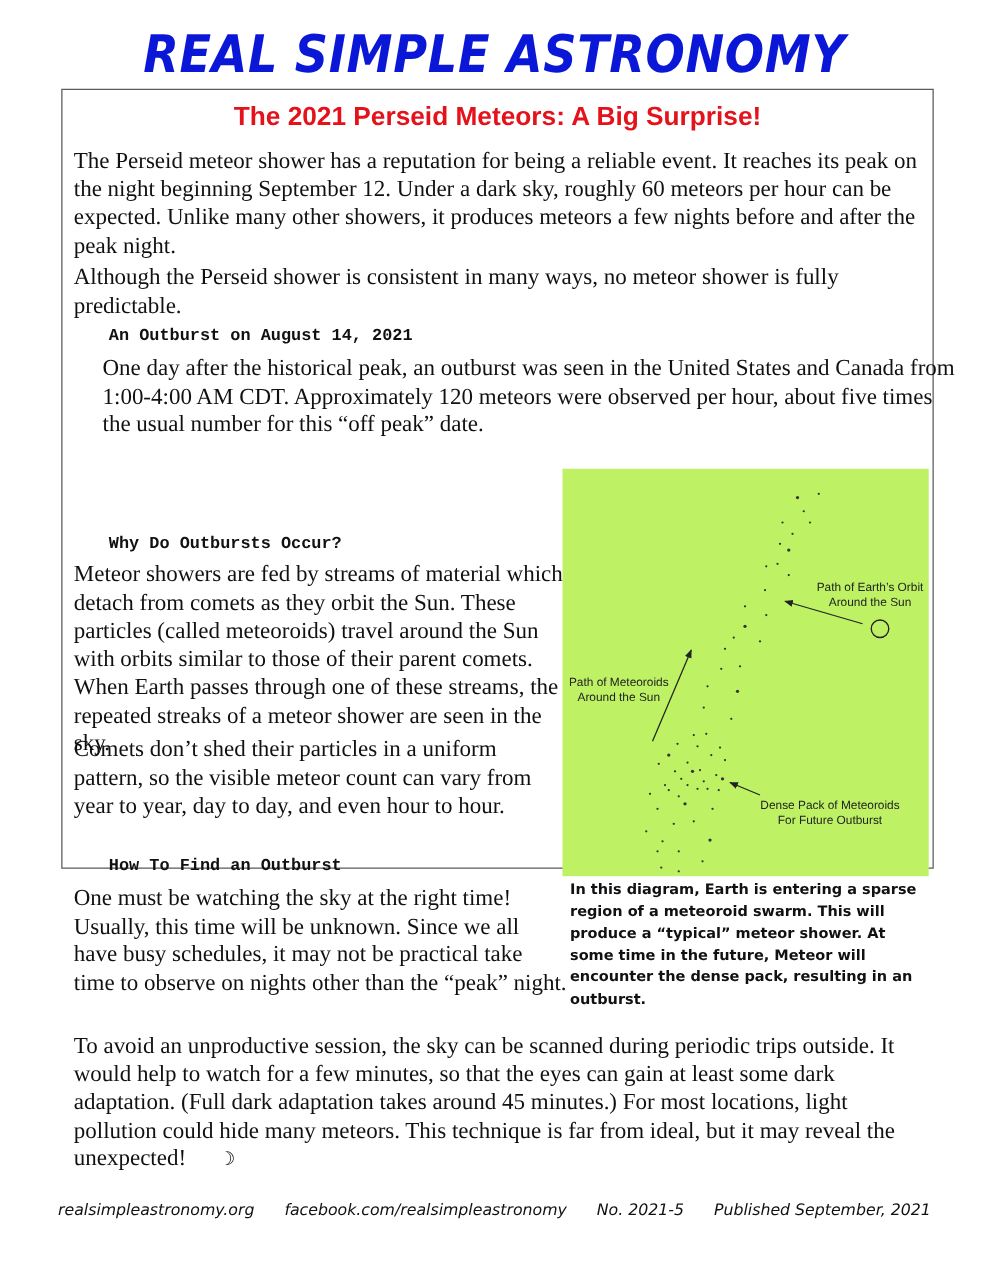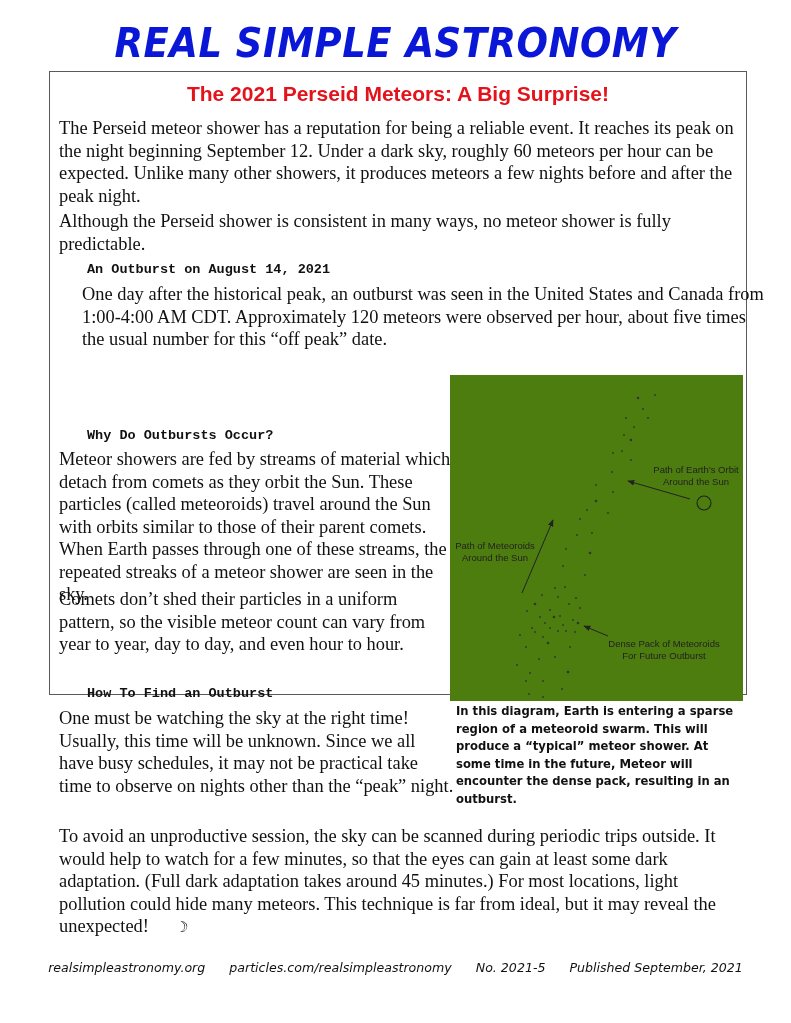--- a/index.html
+++ b/index.html
@@ -22,21 +22,21 @@
     .serif {
       font-family: "Liberation Serif", serif; font-size: 18.4px; line-height: 22.5px; color: #111;
     }
     .p { position: absolute; margin: 0; }
     .h {
       position: absolute; font-family: Liberation Mono, monospace; font-weight: bold;
       font-size: 13.5px; color: #111; line-height: 18px; margin-left: 28px;
     }
     .diagram {
       position: absolute; left: 400px; top: 303px; width: 293px; height: 326px;
-      background: #4d7c0f;
+      background: #bef264;
     }
     .diagram svg { width: 100%; height: 100%; display: block; }
     .dlabel { font-family: "Liberation Sans", sans-serif; font-size: 9.5px; fill: #222; }
     .caption {
       position: absolute; left: 406px; top: 631px; width: 290px;
       font-family: "DejaVu Sans", sans-serif; font-weight: bold; font-size: 11.6px;
       line-height: 17.5px; color: #111;
     }
     .footer {
       position: absolute; left: 0; top: 960px; width: 791px; text-align: center;
@@ -150,16 +150,16 @@
       <text class="dlabel" x="214" y="272" text-anchor="middle">Dense Pack of Meteoroids</text>
       <text class="dlabel" x="214" y="284" text-anchor="middle">For Future Outburst</text>
     </svg>
   </div>
 
   <div class="caption">In this diagram, Earth is entering a sparse region of a meteoroid swarm.  This will produce a “typical” meteor shower.  At some time in the future, Meteor will encounter the dense pack, resulting in an outburst.</div>
 </div>
 
 <div class="footer">
   <span>realsimpleastronomy.org</span>
-  <span>particles.com/realsimpleastronomy</span>
+  <span>facebook.com/realsimpleastronomy</span>
   <span>No. 2021-5</span>
   <span>Published September, 2021</span>
 </div>
 
 </body></html>

